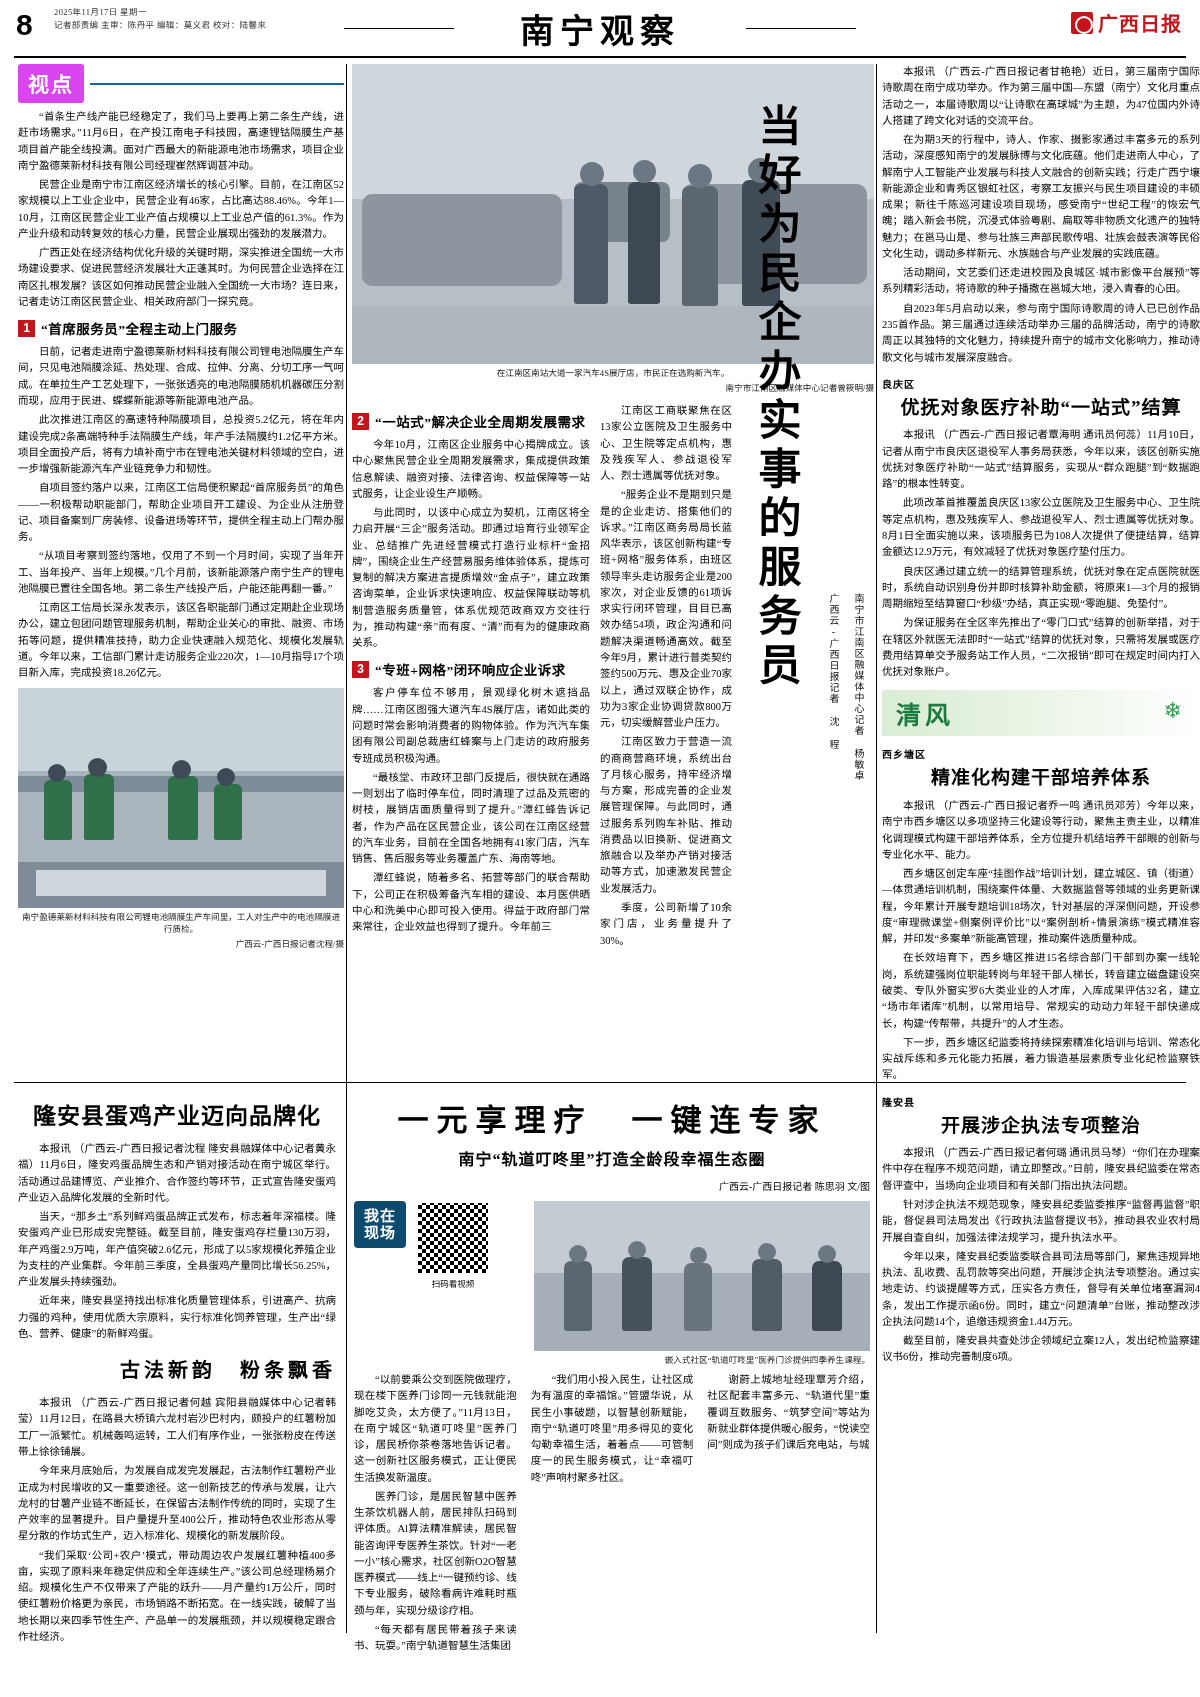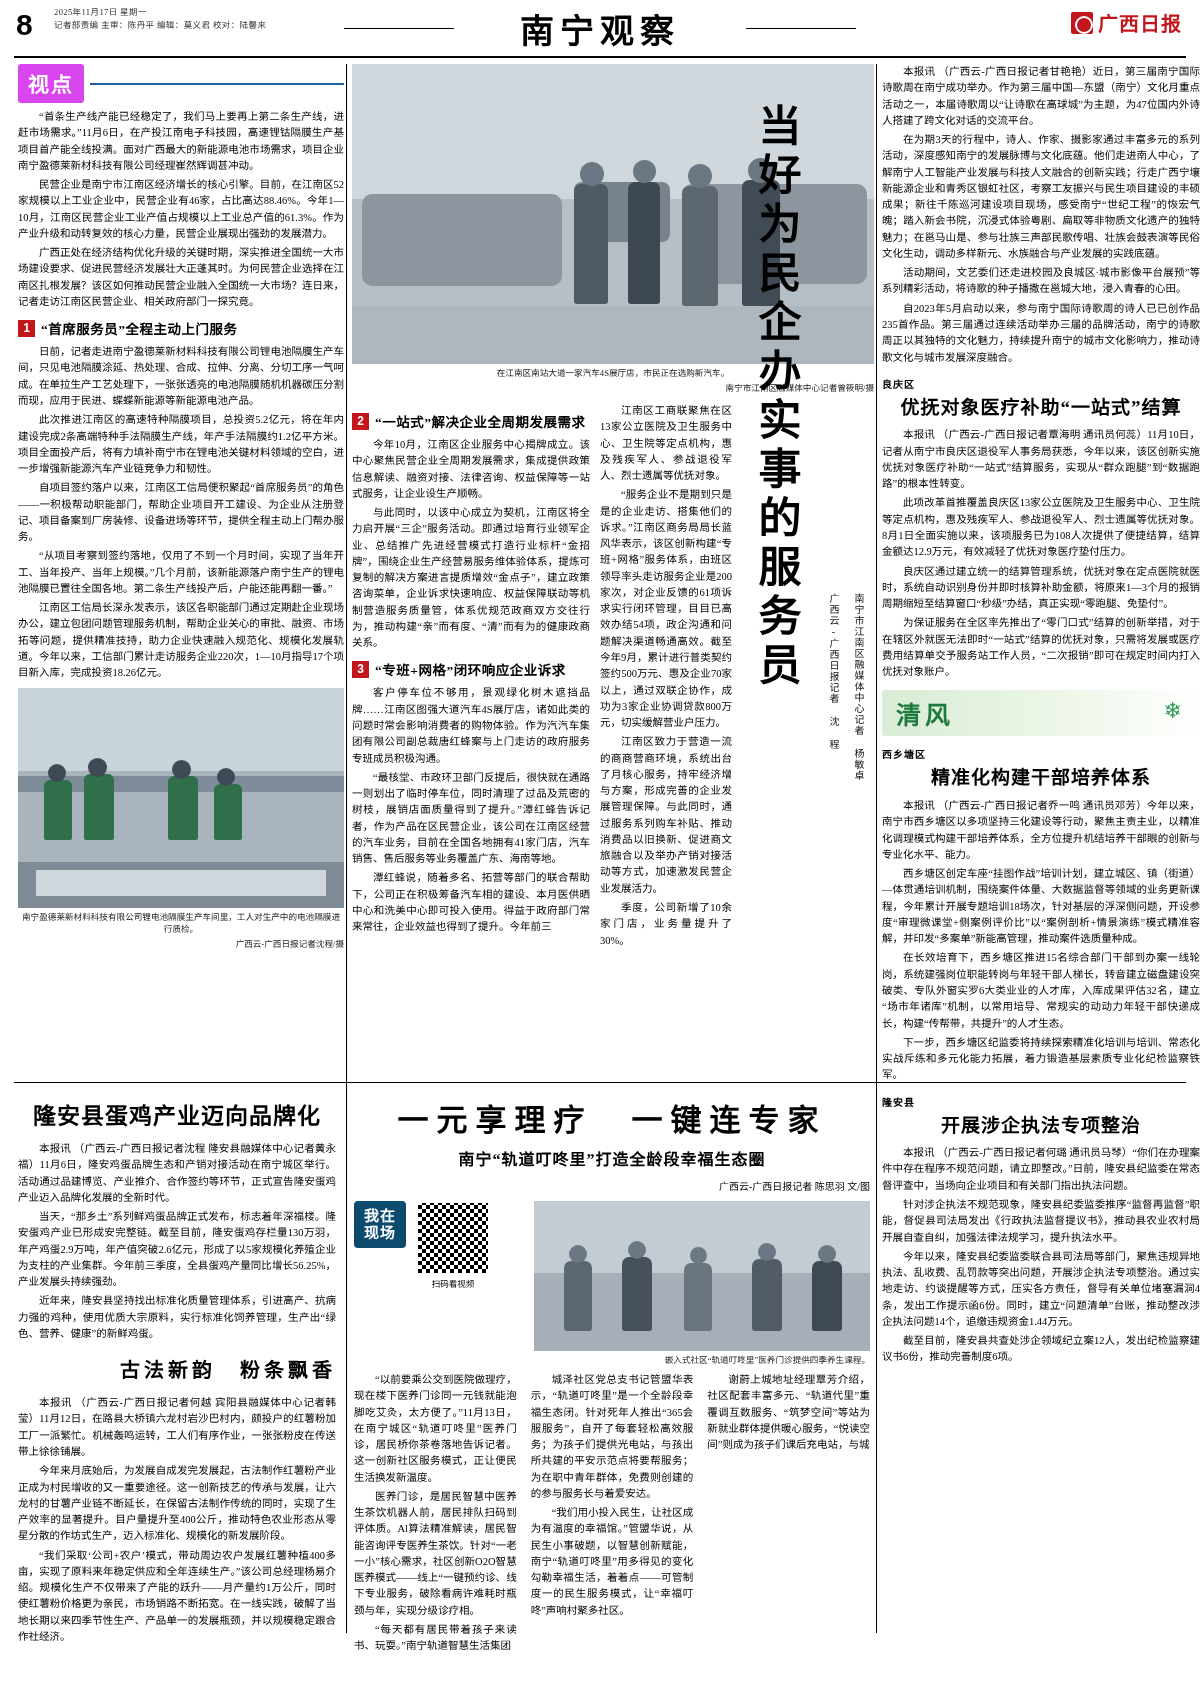--- a/index.html
+++ b/index.html
@@ -343,21 +343,20 @@
 
         <div class="cap" style="text-align:right;">嵌入式社区“轨道叮咚里”医养门诊提供四季养生课程。</div>
 
         <div style="display:flex; gap:14px; margin-top:6px;">
           <div style="flex:1;">
             <p>“以前要乘公交到医院做理疗，现在楼下医养门诊同一元钱就能泡脚吃艾灸，太方便了。”11月13日，在南宁城区“轨道叮咚里”医养门诊，居民桥你茶卷落地告诉记者。这一创新社区服务模式，正让便民生活换发新温度。</p>
             <p>医养门诊，是居民智慧中医养生茶饮机器人前，居民排队扫码到评体质。Al算法精准解读，居民智能咨询评专医养生茶饮。针对“一老一小”核心需求，社区创新O2O智慧医养模式——线上“一键预约诊、线下专业服务，破除看病许难耗时瓶颈与年，实现分级诊疗相。</p>
             <p>“每天都有居民带着孩子来读书、玩耍。”南宁轨道智慧生活集团</p>
           </div>
           <div style="flex:1;">
-            <p>城泽社区党总支书记管盟华表示，“轨道叮咚里”是一个全龄段幸福生态闭。针对死年人推出“365会服服务”，自开了每套轻松高效服务；为孩子们提供光电站，与孩出所共建的平安示范点将要帮服务；为在职中青年群体，免费则创建的的参与服务长与着爱安达。</p>
             <p>“我们用小投入民生，让社区成为有温度的幸福馆。”管盟华说，从民生小事破题，以智慧创新赋能，南宁“轨道叮咚里”用多得见的变化勾勒幸福生活，着着点——可管制度一的民生服务模式，让“幸福叮咚”声响村聚多社区。</p>
           </div>
           <div style="flex:1;">
             <p>谢蔚上城地址经理覃芳介绍，社区配套丰富多元、“轨道代里”重覆调互数服务、“筑梦空间”等站为新就业群体提供暖心服务，“悦读空间”则成为孩子们课后充电站，与城</p>
           </div>
         </div>
       </div>
 
     </div>
   </div>

